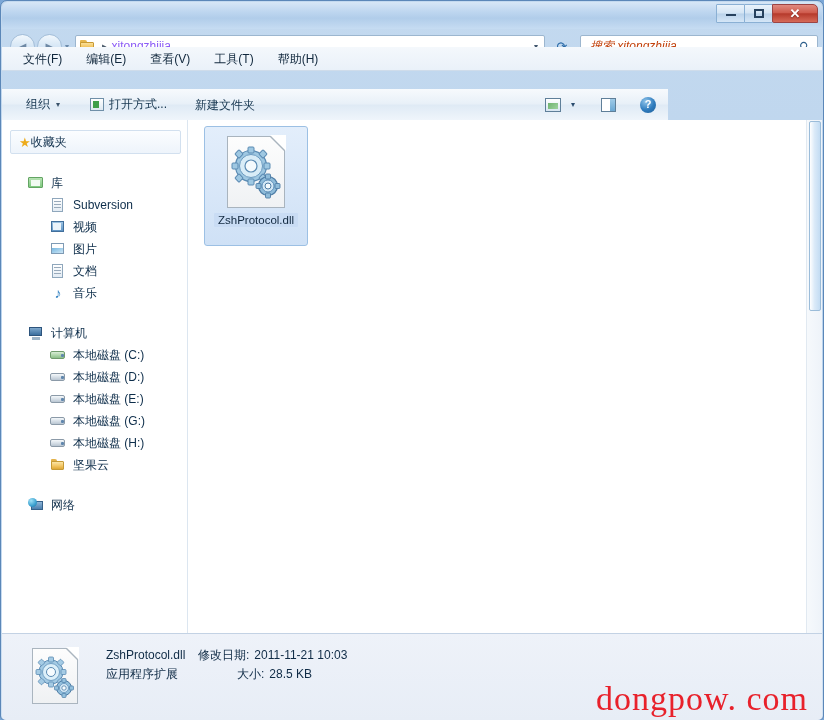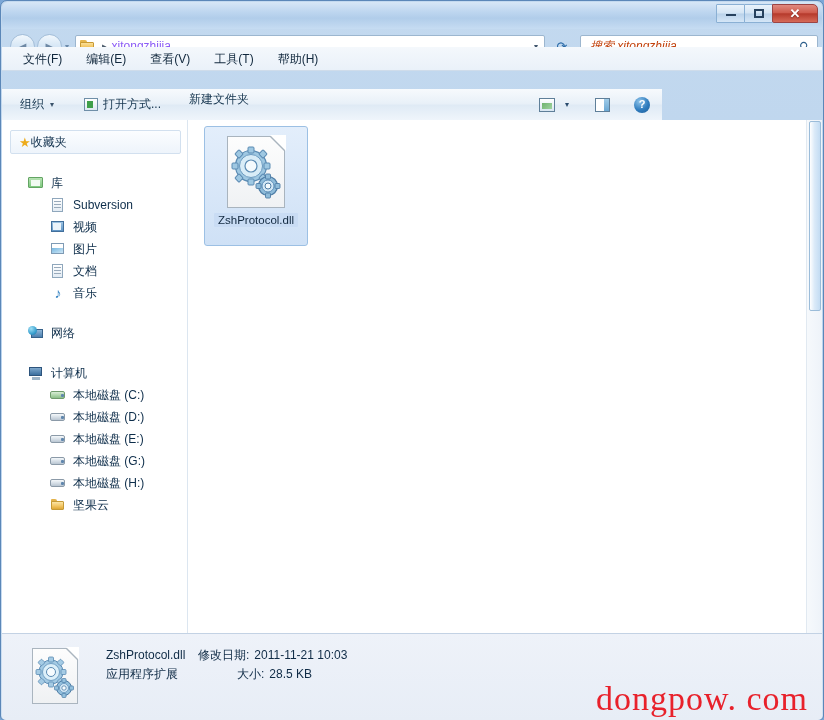--- a/index.html
+++ b/index.html
@@ -208,22 +208,24 @@
   }
   .menu-item:first-child { margin-left: 12px; }
 
   
   #toolbar {
     position: absolute;
     left: 1px; top: 88px;
     width: 660px;
     height: 31px;
     display: flex;
+    align-items: center;
     background: linear-gradient(to bottom, #f7fafd 0%, #e8f0f8 48%, #dfeaf5 52%, #eff5fb 100%);
     border-bottom: 1px solid #b5c8dc;
+    padding-left: 6px;
   }
   .tb-text {
     font-size: 12px;
     color: #15354f;
   }
   #organize {
     margin-left: 18px;
     display: flex; align-items: center;
   }
   #organize-caret { margin-left: 6px; font-size: 8px; color: #3b536b; }
@@ -723,53 +725,53 @@
           <span class="side-label">文档</span>
         </div>
         <div class="side-row child">
           <span class="ico ico-music">♪</span>
           <span class="side-label">音乐</span>
         </div>
       </div>
 
       <div class="side-group">
         <div class="side-row">
+          <span class="ico ico-computer"></span>
+          <span class="side-label">计算机</span>
+        </div>
+        <div class="side-row child">
+          <span class="ico ico-drive sys"></span>
+          <span class="side-label">本地磁盘 (C:)</span>
+        </div>
+        <div class="side-row child">
+          <span class="ico ico-drive"></span>
+          <span class="side-label">本地磁盘 (D:)</span>
+        </div>
+        <div class="side-row child">
+          <span class="ico ico-drive"></span>
+          <span class="side-label">本地磁盘 (E:)</span>
+        </div>
+        <div class="side-row child">
+          <span class="ico ico-drive"></span>
+          <span class="side-label">本地磁盘 (G:)</span>
+        </div>
+        <div class="side-row child">
+          <span class="ico ico-drive"></span>
+          <span class="side-label">本地磁盘 (H:)</span>
+        </div>
+        <div class="side-row child">
+          <span class="ico ico-folder"></span>
+          <span class="side-label">坚果云</span>
+        </div>
+      </div>
+
+      <div class="side-group">
+        <div class="side-row">
           <span class="ico ico-net"></span>
           <span class="side-label">网络</span>
-        </div>
-      </div>
-
-      <div class="side-group">
-        <div class="side-row">
-          <span class="ico ico-computer"></span>
-          <span class="side-label">计算机</span>
-        </div>
-        <div class="side-row child">
-          <span class="ico ico-drive sys"></span>
-          <span class="side-label">本地磁盘 (C:)</span>
-        </div>
-        <div class="side-row child">
-          <span class="ico ico-drive"></span>
-          <span class="side-label">本地磁盘 (D:)</span>
-        </div>
-        <div class="side-row child">
-          <span class="ico ico-drive"></span>
-          <span class="side-label">本地磁盘 (E:)</span>
-        </div>
-        <div class="side-row child">
-          <span class="ico ico-drive"></span>
-          <span class="side-label">本地磁盘 (G:)</span>
-        </div>
-        <div class="side-row child">
-          <span class="ico ico-drive"></span>
-          <span class="side-label">本地磁盘 (H:)</span>
-        </div>
-        <div class="side-row child">
-          <span class="ico ico-folder"></span>
-          <span class="side-label">坚果云</span>
         </div>
       </div>
     </div>
 
     <div id="content">
 
       <div id="filetile">
         <div class="dll-icon">
           <div class="dll-page"></div>
           <div class="dll-fold"></div>

